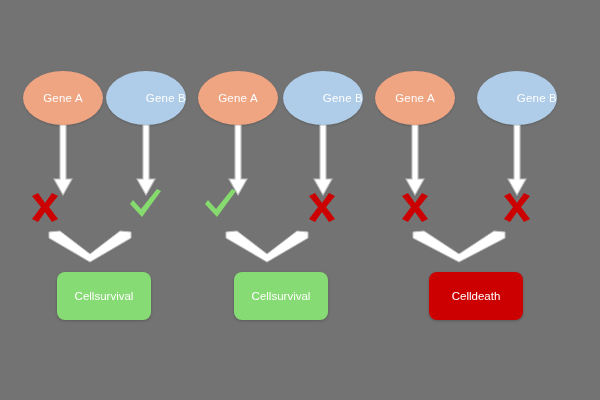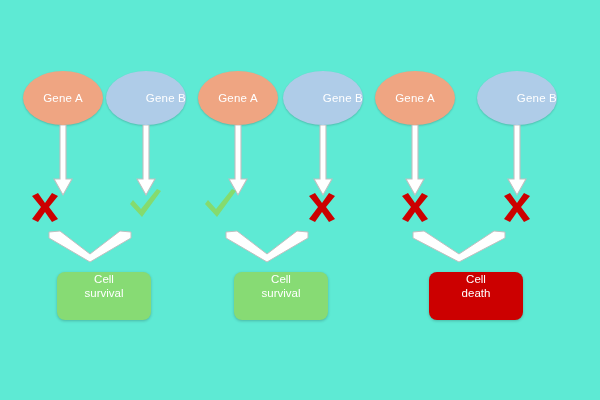--- a/index.html
+++ b/index.html
@@ -10,21 +10,21 @@
   body {
     width: 600px;
     height: 400px;
     font-family: "Liberation Sans", sans-serif;
     overflow: hidden;
   }
   #canvas {
     position: relative;
     width: 600px;
     height: 400px;
-    background: #5eead4;
+    background: #737373;
   }
   .group {
     position: absolute;
     top: 0;
     height: 400px;
   }
   
   .gene {
     position: absolute;
     width: 80px;
@@ -65,23 +65,23 @@
   }
   .chevron svg { display: block; }
 
   
   .outcome {
     position: absolute;
     width: 94px;
     height: 48px;
     border-radius: 8px;
     display: flex;
-    flex-direction: column;
+    flex-direction: row;
     align-items: center;
-    justify-content: flex-start;
+    justify-content: center;
     color: #ffffff;
     font-size: 11.5px;
     line-height: 14px;
     text-align: center;
     box-shadow: 0 1px 3px rgba(0,0,0,0.22);
   }
   .outcome-survival { background: #87DB74; }
   .outcome-death { background: #CC0000; }
   .outcome .line2 { display: block; }
 </style>

